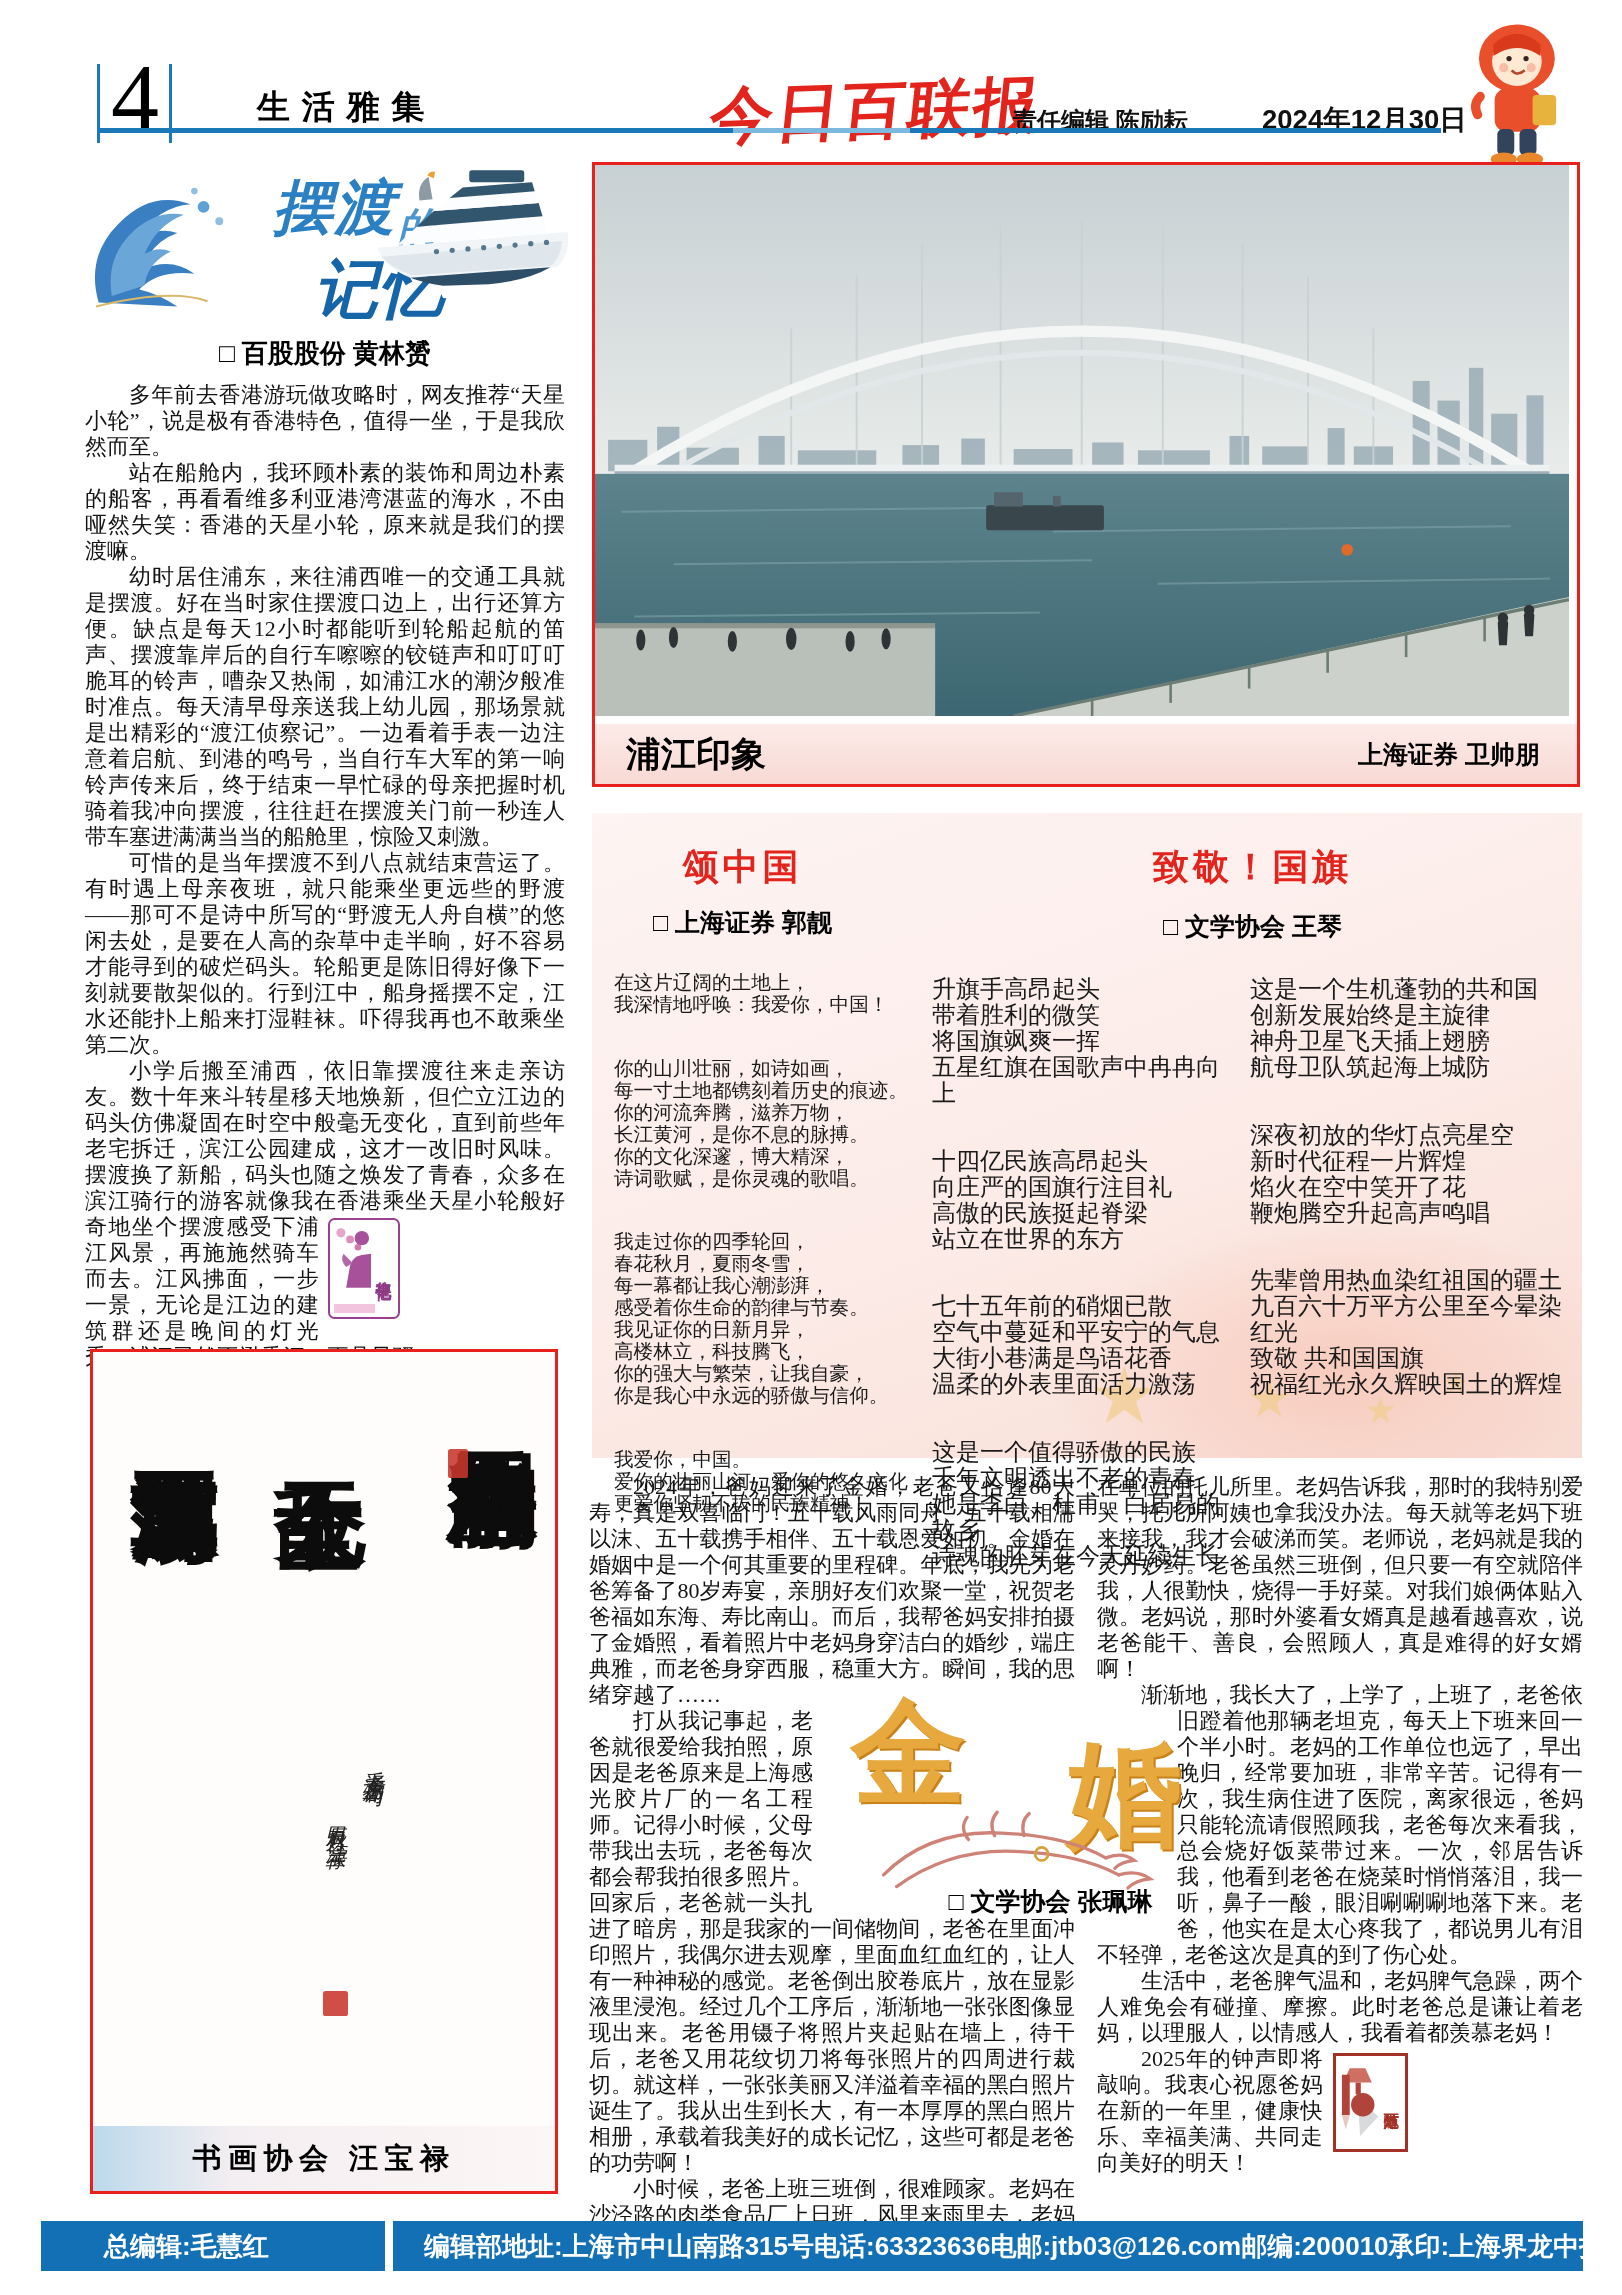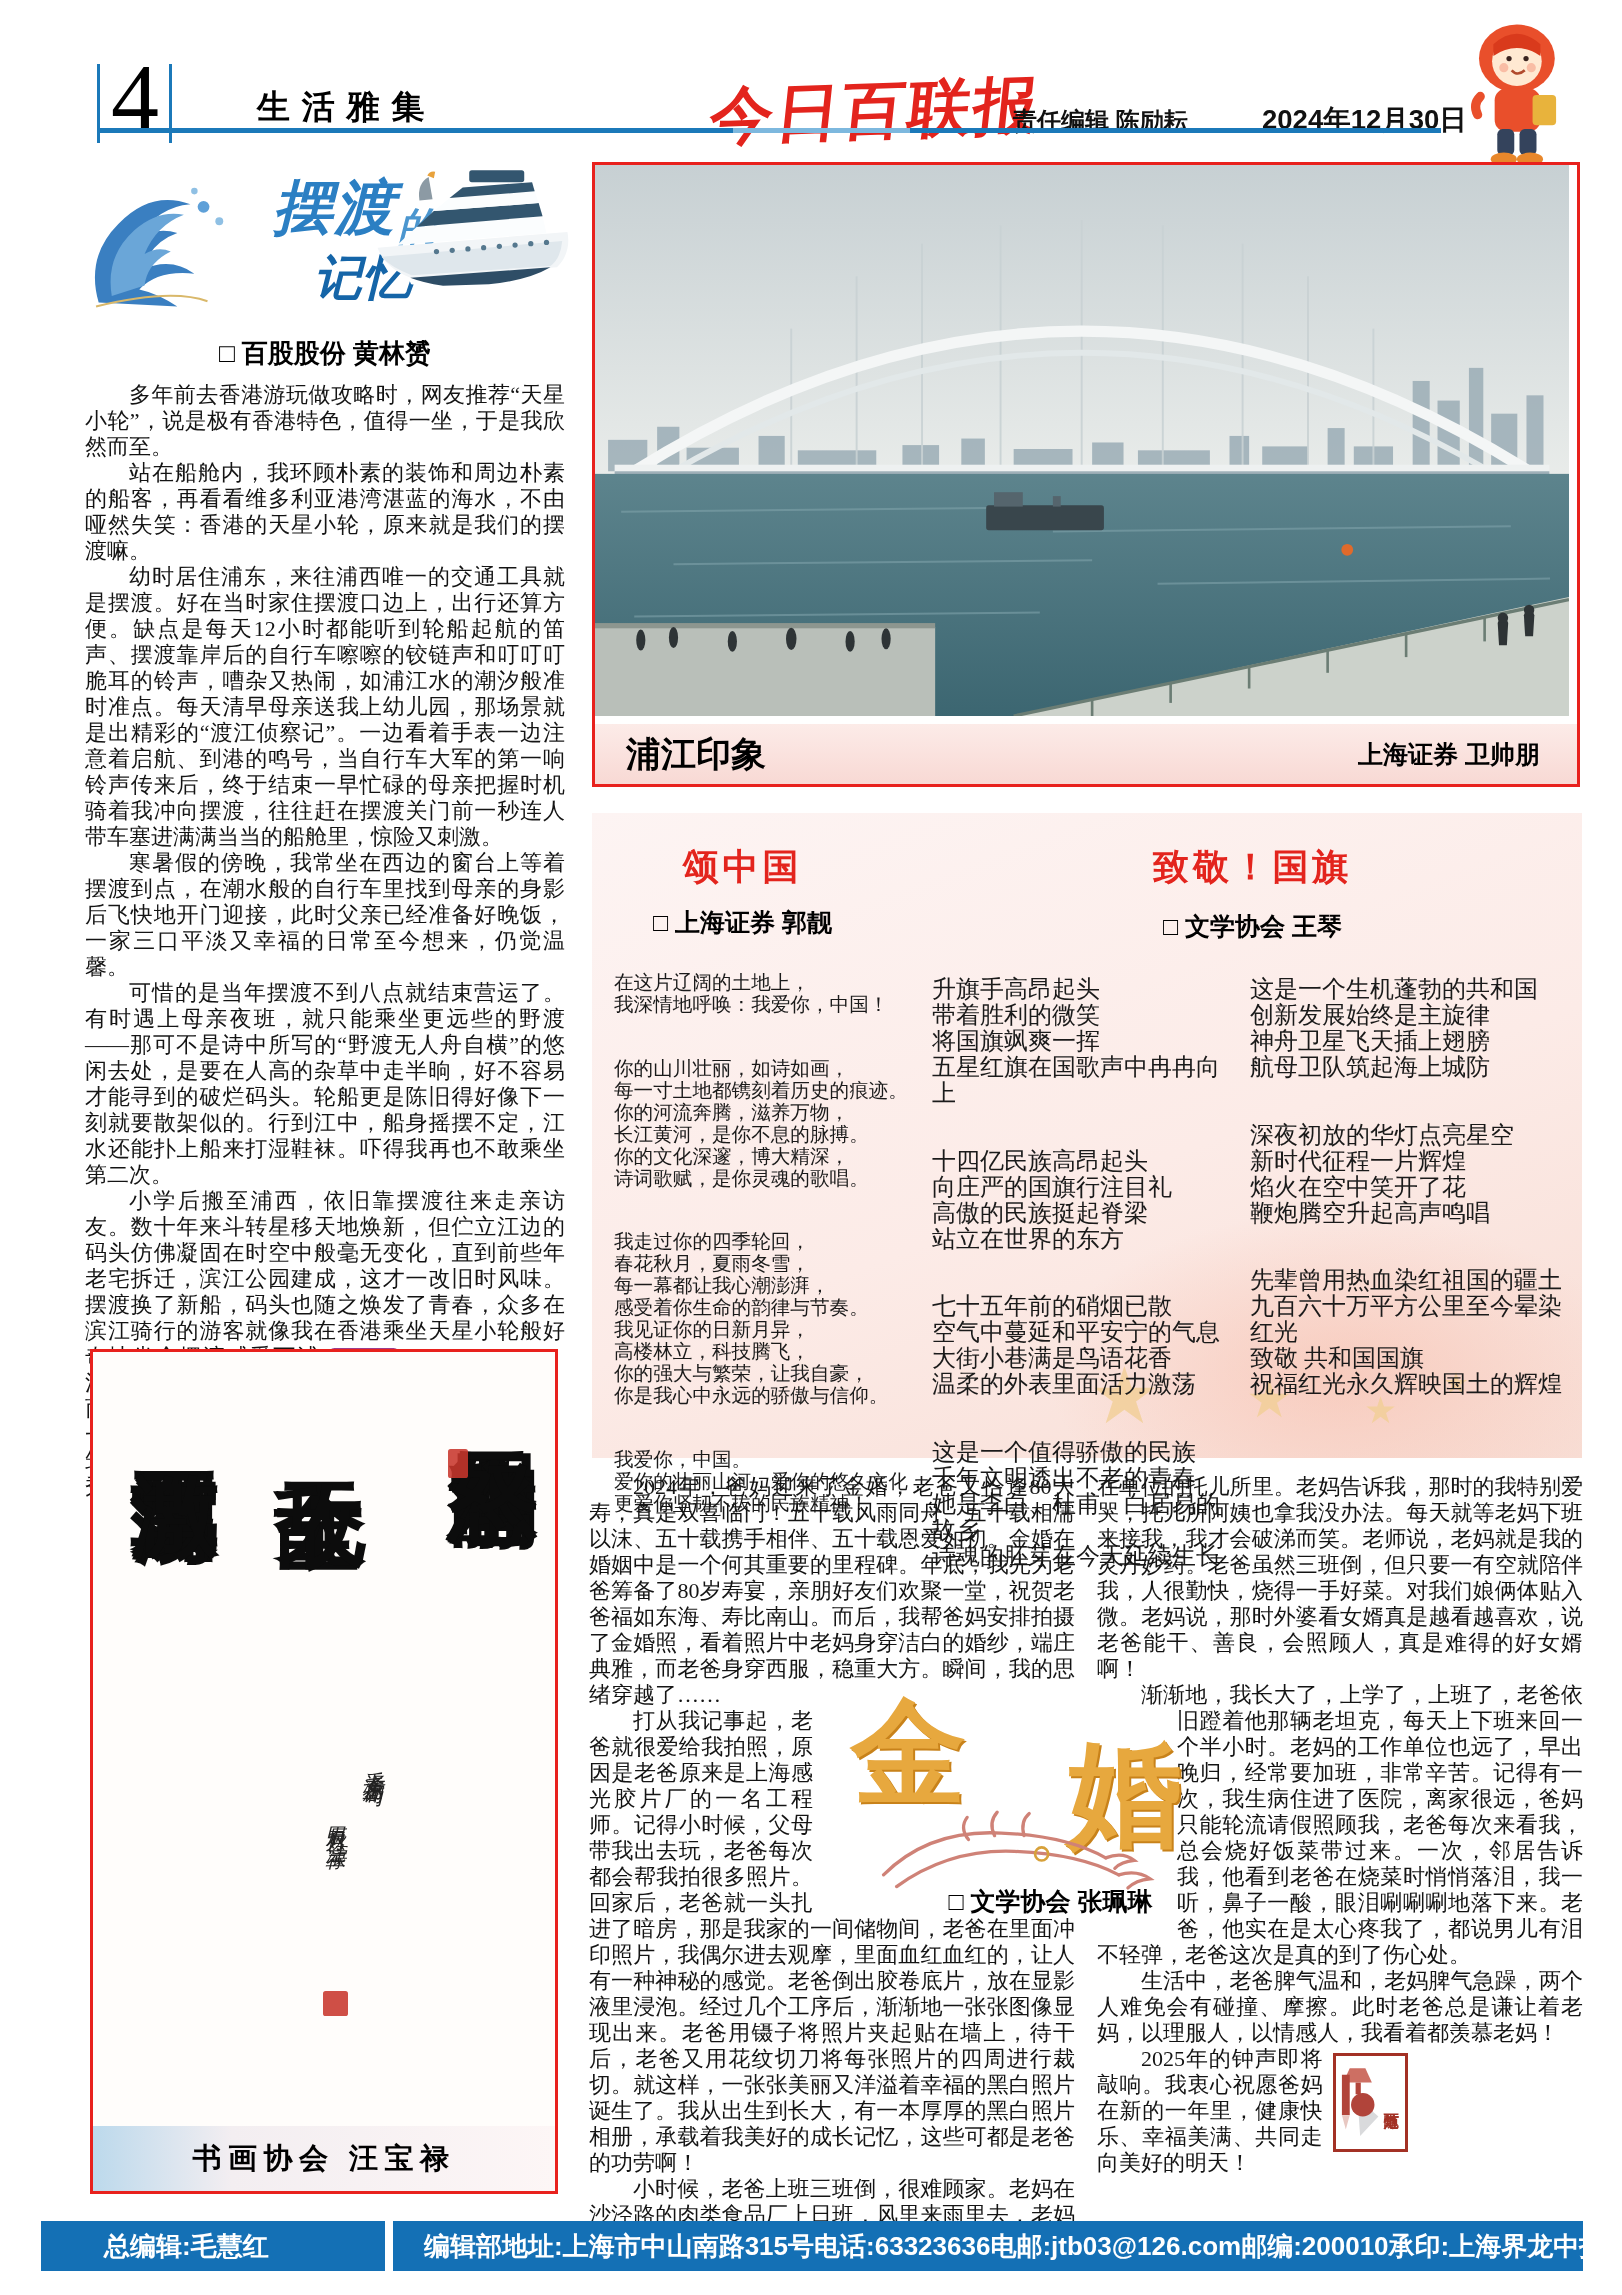--- a/index.html
+++ b/index.html
@@ -22,21 +22,21 @@
   .hdr-rule{position:absolute;left:98px;top:128px;width:1343px;height:5.2px;background:#1b79b9;}
   .hdr-rule-light{position:absolute;left:733px;top:128px;width:177px;height:5.2px;background:#7db8de;}
 
   
   .ferry{position:absolute;left:85px;top:169px;width:480px;}
   .ferry-titlebox{position:relative;height:160px;}
   .ferry-title-a{position:absolute;left:188px;top:-1.3px;font-size:60px;font-weight:900;color:#2b7fc3;
       font-family:"Liberation Serif",serif;font-style:italic;letter-spacing:1.3px;}
   .ferry-title-b{position:absolute;left:313px;top:31px;font-size:39px;font-weight:900;color:#4b96cf;
       font-family:"Liberation Serif",serif;font-style:italic;}
-  .ferry-title-c{position:absolute;left:229px;top:77px;font-size:48px;font-weight:900;color:#1565a8;
+  .ferry-title-c{position:absolute;left:229px;top:77px;font-size:64px;font-weight:900;color:#1565a8;
       font-family:"Liberation Serif",serif;font-style:italic;letter-spacing:1.3px;}
   .byline{ text-align:center;font-size:26px;font-weight:700;font-family:"Liberation Sans",sans-serif;color:#000;}
   .ferry .byline{margin:6.5px 0 11.8px 0;}
   .bp{font-size:22px;line-height:26px;text-align:justify;text-indent:2em;margin:0;color:#141414;}
   .noindent{text-indent:0;}
   .memory-stamp{float:right;width:68px;height:97px;margin:3.9px 165px 2.6px 9.2px;
       border:2.6px solid #9c3f8f;border-radius:6.5px;background:#fff;position:relative;}
   .memory-stamp .vtxt{position:absolute;right:1.3px;top:3.9px;writing-mode:vertical-rl;
       font-size:15.7px;font-weight:900;color:#8e3a85;font-family:"Liberation Sans",sans-serif;letter-spacing:1.3px;}
   .memory-stamp .bar{position:absolute;left:3.9px;bottom:3.9px;width:41px;height:9.2px;background:#f3c4dd;}
@@ -169,21 +169,20 @@
             <circle cx="220" cy="116" r="4"></circle>
           <circle cx="244" cy="114" r="4"></circle>
             <circle cx="268" cy="112" r="4"></circle>
         </g>
       </svg>
     </div>
     <div class="byline">□  百股股份 黄林赟</div>
     <p class="bp">多年前去香港游玩做攻略时，网友推荐“天星小轮”，说是极有香港特色，值得一坐，于是我欣然而至。</p>
     <p class="bp">站在船舱内，我环顾朴素的装饰和周边朴素的船客，再看看维多利亚港湾湛蓝的海水，不由哑然失笑：香港的天星小轮，原来就是我们的摆渡嘛。</p>
     <p class="bp">幼时居住浦东，来往浦西唯一的交通工具就是摆渡。好在当时家住摆渡口边上，出行还算方便。缺点是每天12小时都能听到轮船起航的笛声、摆渡靠岸后的自行车嚓嚓的铰链声和叮叮叮脆耳的铃声，嘈杂又热闹，如浦江水的潮汐般准时准点。每天清早母亲送我上幼儿园，那场景就是出精彩的“渡江侦察记”。一边看着手表一边注意着启航、到港的鸣号，当自行车大军的第一响铃声传来后，终于结束一早忙碌的母亲把握时机骑着我冲向摆渡，往往赶在摆渡关门前一秒连人带车塞进满满当当的船舱里，惊险又刺激。</p>
-    <p class="bp">寒暑假的傍晚，我常坐在西边的窗台上等着摆渡到点，在潮水般的自行车里找到母亲的身影后飞快地开门迎接，此时父亲已经准备好晚饭，一家三口平淡又幸福的日常至今想来，仍觉温馨。</p>
     <p class="bp">可惜的是当年摆渡不到八点就结束营运了。有时遇上母亲夜班，就只能乘坐更远些的野渡——那可不是诗中所写的“野渡无人舟自横”的悠闲去处，是要在人高的杂草中走半晌，好不容易才能寻到的破烂码头。轮船更是陈旧得好像下一刻就要散架似的。行到江中，船身摇摆不定，江水还能扑上船来打湿鞋袜。吓得我再也不敢乘坐第二次。</p>
     <p class="bp">
       <span>小学后搬至浦西，依旧靠摆渡往来走亲访友。数十年来斗转星移天地焕新，但伫立江边的码头仿佛凝固在时空中般毫无变化，直到前些年老宅拆迁，滨江公园建成，这才一改旧时风味。摆渡换了新船，码头也随之焕发了青春，众多在滨江骑行的游客就像我在香港乘坐天星小轮般好奇地坐个摆</span><span class="memory-stamp">
           <svg class="abs" style="left:2.6px;top:5.2px;" width="42" height="72" viewBox="0 0 64 110">
             <circle cx="12" cy="12" r="7" fill="#e9a6cc"></circle>
             <circle cx="26" cy="22" r="6" fill="#dd8ebc"></circle>
             <circle cx="38" cy="34" r="5" fill="#d077ad"></circle>
             <circle cx="44" cy="20" r="11" fill="#a8519b"></circle>
             <path d="M20,96 L26,62 Q30,48 44,46 L58,44 L58,96 Z" fill="#a8519b"></path>
             <path d="M20,64 Q10,54 16,44 L30,58 Z" fill="#b468a8"></path>

